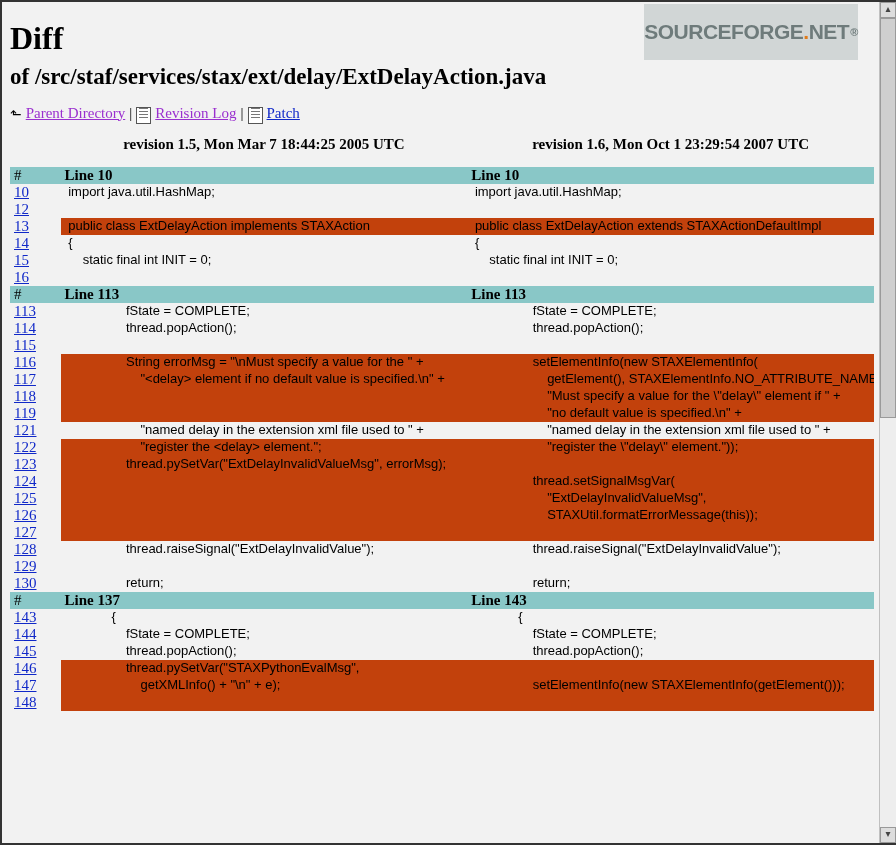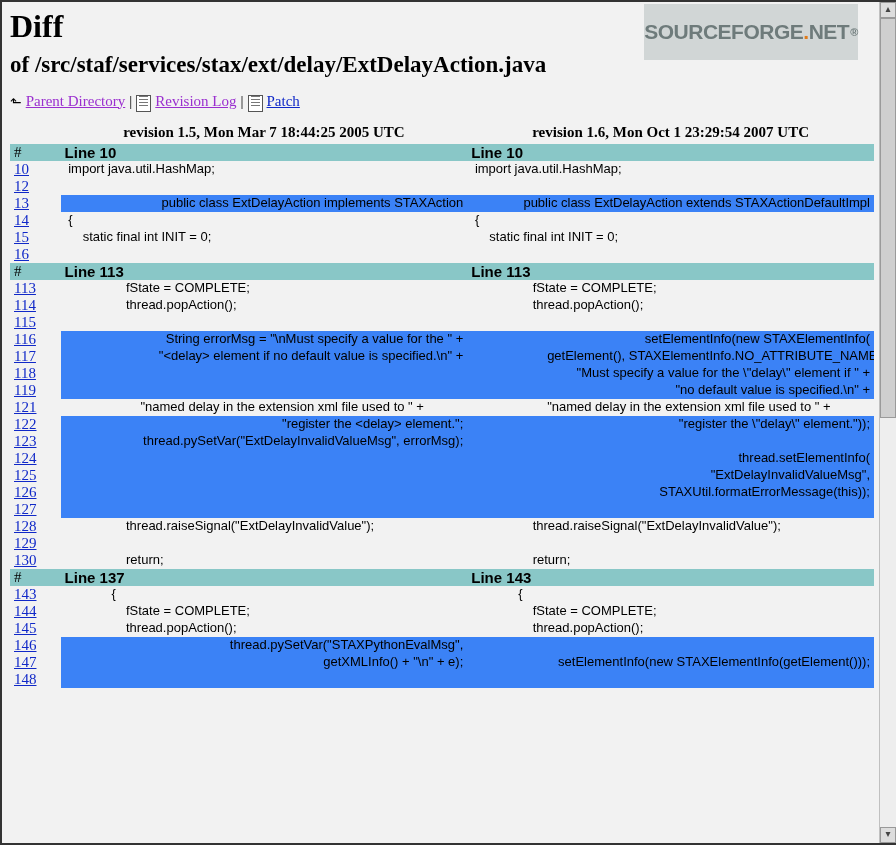--- a/index.html
+++ b/index.html
@@ -75,21 +75,21 @@
     color: #6e7b7b;
     display: flex;
     align-items: center;
     justify-content: center;
   }
   .logo .dot { color: #e07b1a; }
   .logo .sup { font-size: 11px; vertical-align: super; margin-left: 1px;}
   h1.diff-head {
     font-size: 32px;
     font-weight: bold;
-    margin: 0 0 6px 0;
+    margin: 12px 0 6px 0;
   }
   h2.path-head {
     font-size: 23px;
     font-weight: bold;
     margin: 0 0 14px 0;
     line-height: 1.2;
   }
   .nav {
     font-size: 15px;
     margin: 8px 0 14px 0;
@@ -136,46 +136,45 @@
     overflow: hidden;
   }
   .col-hash { width: 50px; }
   .col-left { }
   .col-right { }
   tr.rev-header td {
     font-family: "Times New Roman", serif;
     font-size: 15px;
     font-weight: bold;
     text-align: center;
-    padding-bottom: 3px;
+    padding-bottom: 14px;
   }
   tr.cyan td {
     background: #89c7c7;
   }
   tr.cyan td.line-label {
-    font-family: Liberation Sans, sans-serif;
+    font-family: Liberation Serif, serif;
     font-size: 15px;
     font-weight: bold;
   }
   tr.cyan td.hash {
     font-family: "Times New Roman", serif;
     font-size: 15px;
   }
   td.lineno {
     font-family: "Times New Roman", serif;
     font-size: 15px;
     margin-top: 25px;
   }
   td.lineno a {
     color: #1028c8;
     text-decoration: underline;
   }
   td.changed {
-    background: #3b82f6;
-    text-align: right;
+    background: #c2410c;
   }
   td.code {
     font-family: Arial, Helvetica, sans-serif;
     font-size: 13px;
   }
 </style>
 </head>
 <body>
 
 <div class="frame">
@@ -309,21 +308,21 @@
             <td class="code changed">                     "register the \"delay\" element."));</td>
           </tr>
           <tr>
             <td class="lineno"><a href="#">123</a></td>
             <td class="code changed">                 thread.pySetVar("ExtDelayInvalidValueMsg", errorMsg);</td>
             <td class="code changed"></td>
           </tr>
           <tr>
             <td class="lineno"><a href="#">124</a></td>
             <td class="code changed"></td>
-            <td class="code changed">                 thread.setElementInfo(</td>
+            <td class="code changed">                 thread.setSignalMsgVar(</td>
           </tr>
           <tr>
             <td class="lineno"><a href="#">125</a></td>
             <td class="code changed"></td>
             <td class="code changed">                     "ExtDelayInvalidValueMsg",</td>
           </tr>
           <tr>
             <td class="lineno"><a href="#">126</a></td>
             <td class="code changed"></td>
             <td class="code changed">                     STAXUtil.formatErrorMessage(this));</td>

